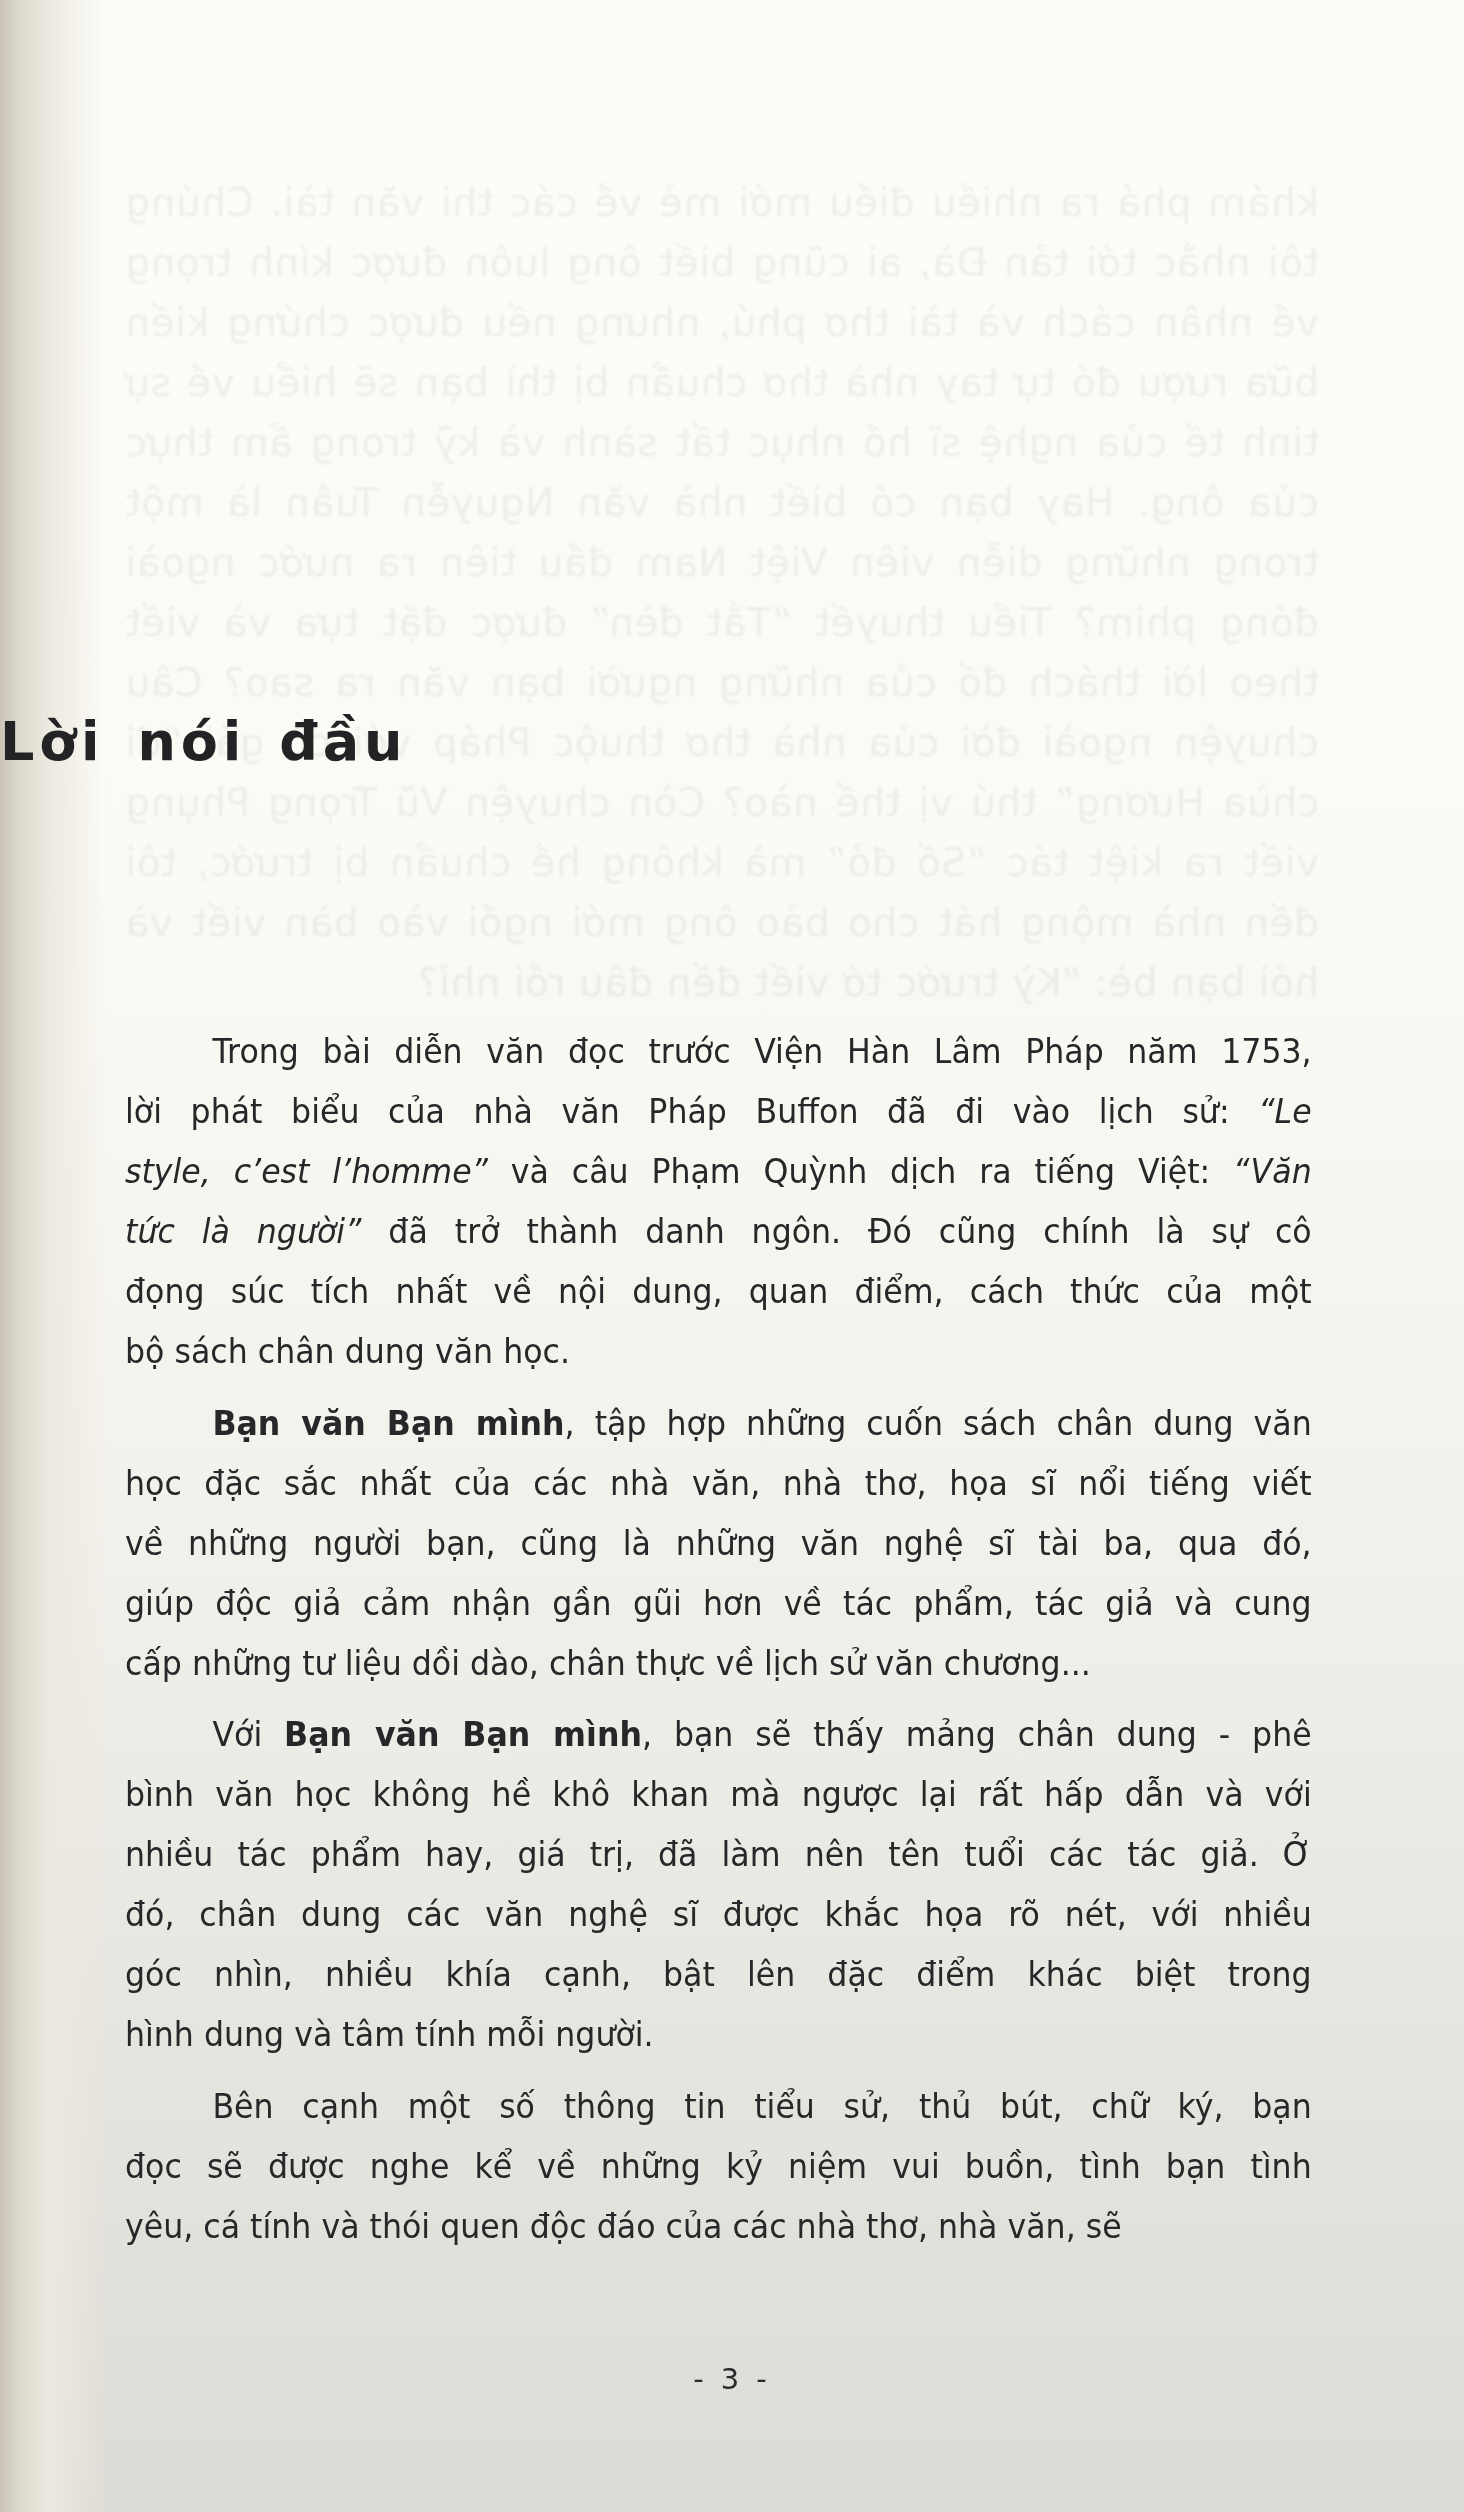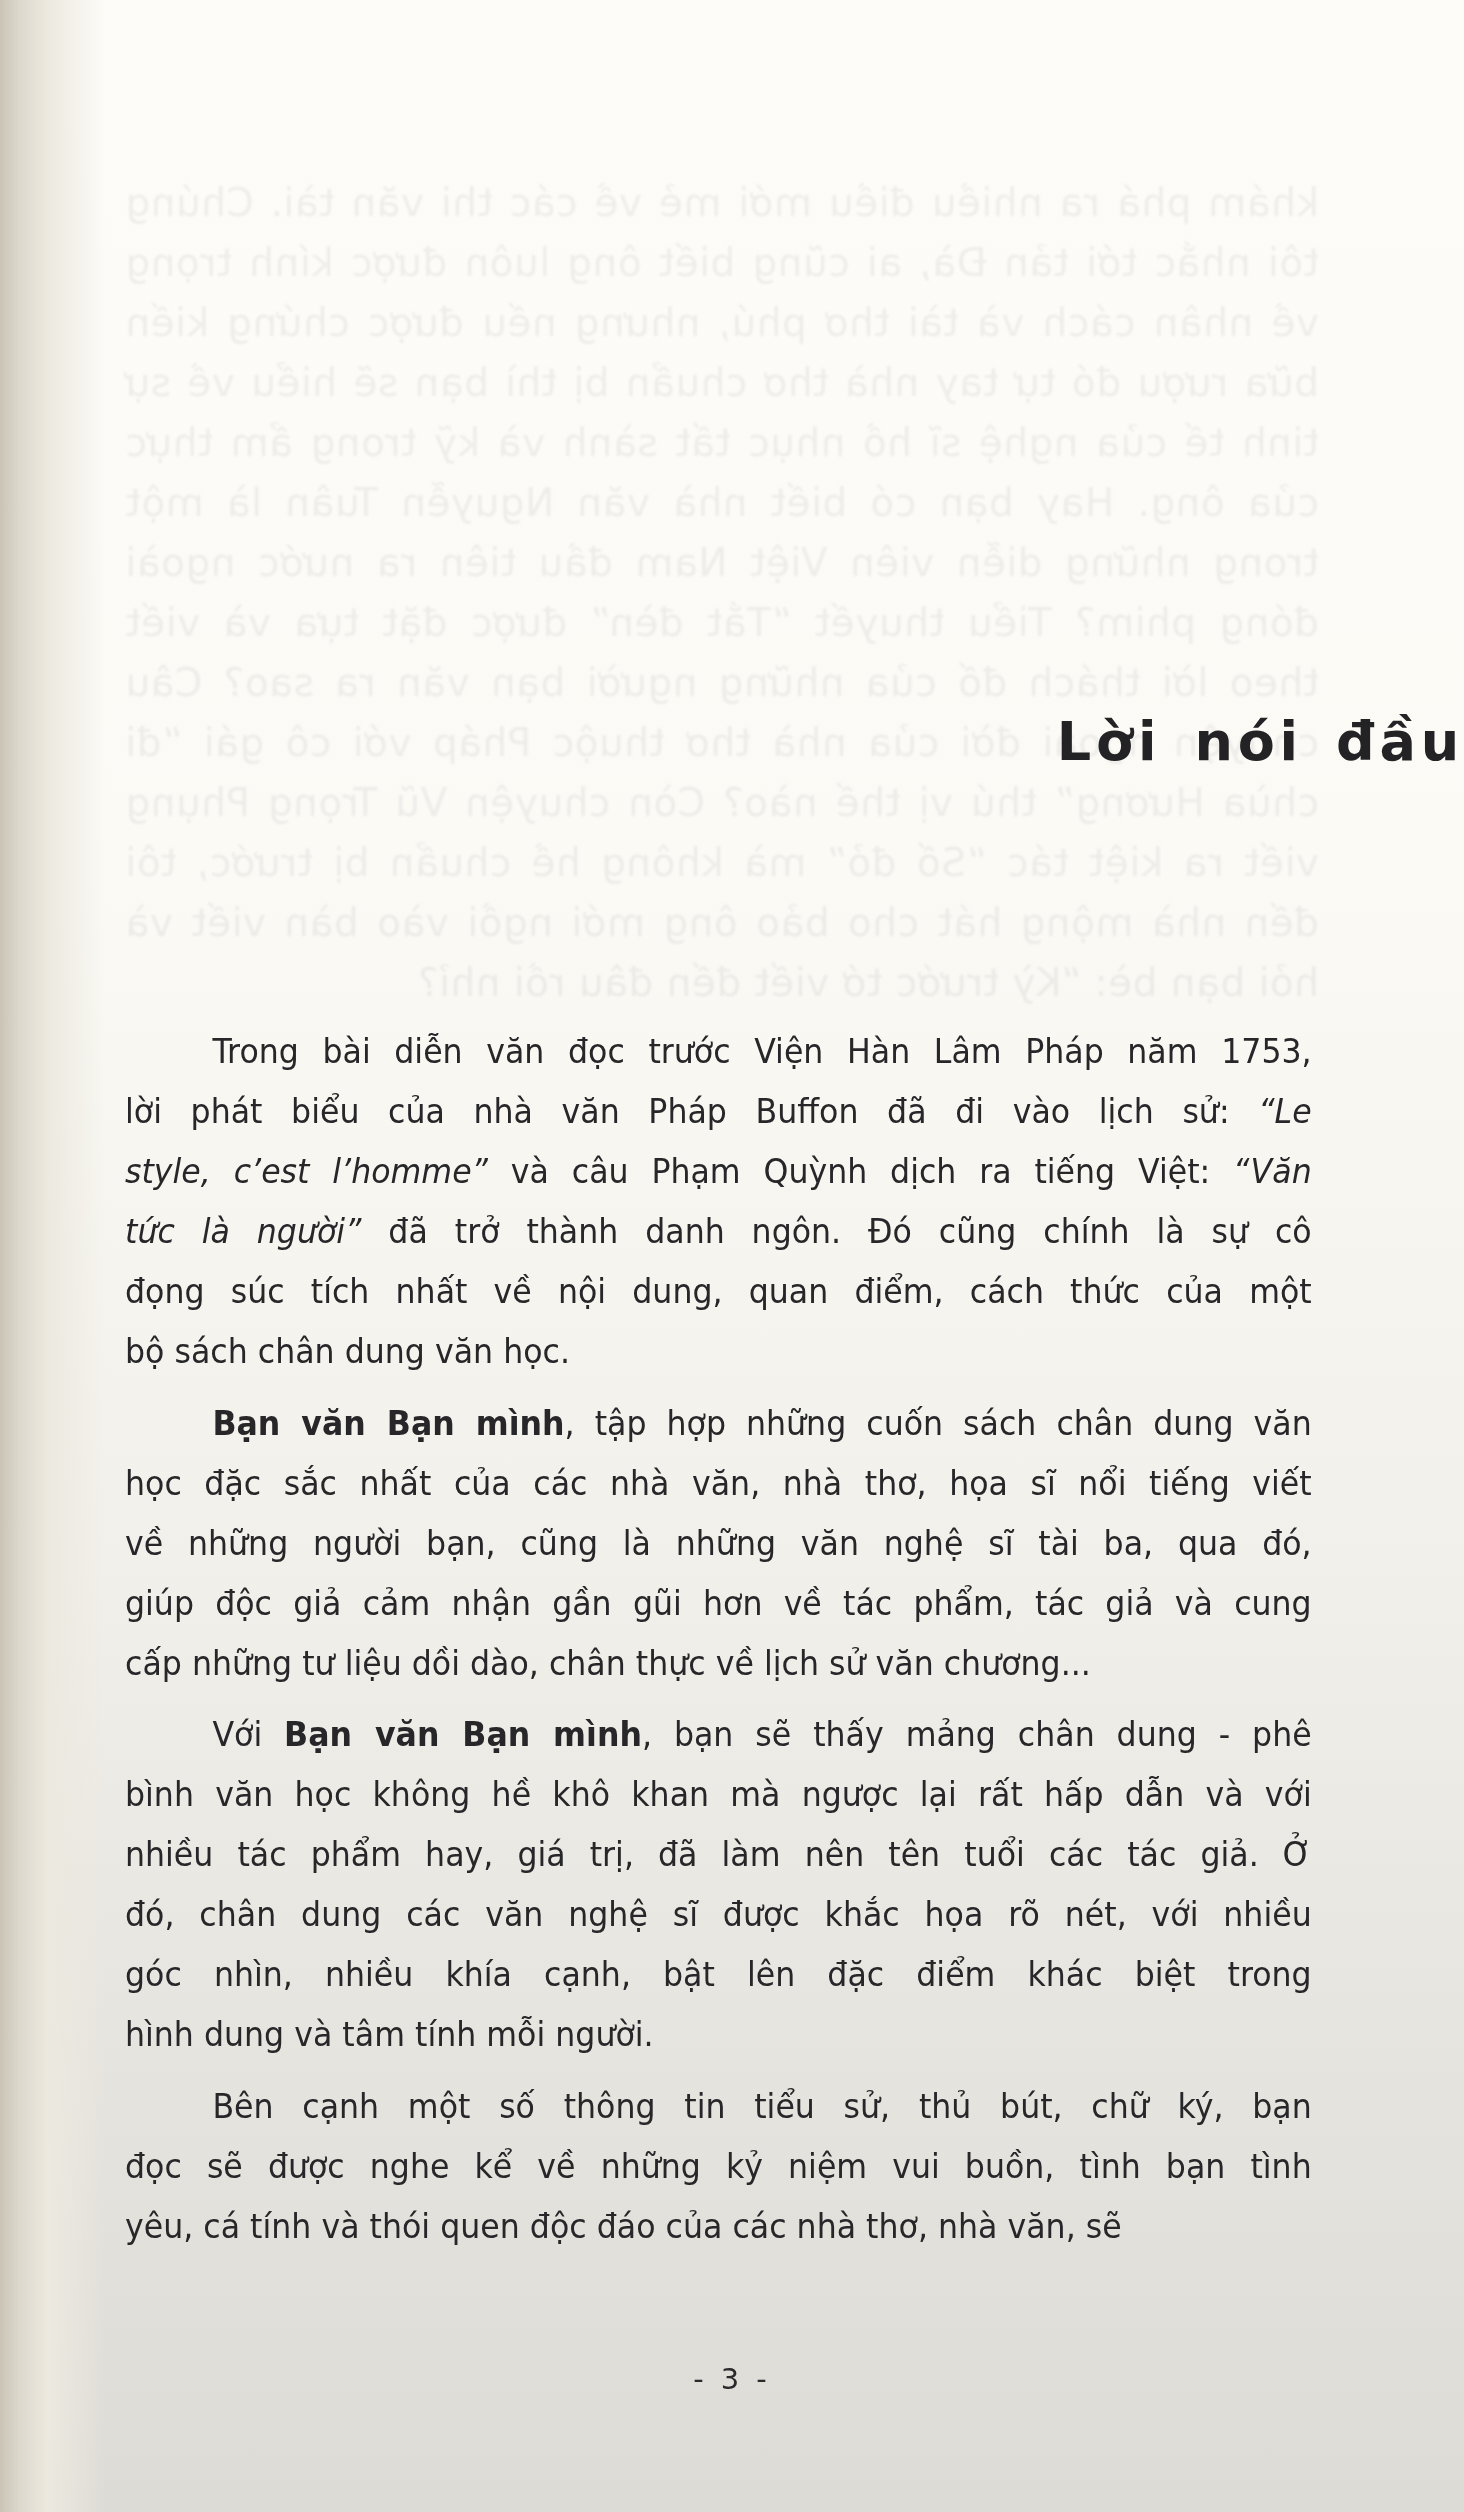--- a/index.html
+++ b/index.html
@@ -34,21 +34,21 @@
     letter-spacing: 0.5px;
     filter: blur(1.2px);
     text-align: justify;
     pointer-events: none;
     white-space: normal;
   }
   .page-title {
     position: absolute;
     left: 0; right: 0;
     top: 674px;
-    text-align: right;
+    text-align: left;
     font-family: "DejaVu Sans", sans-serif;
     font-weight: bold;
     font-size: 54px;
     letter-spacing: 4.8px;
     word-spacing: 9.6px;
     color: #232325;
   }
   .body-text {
     position: absolute;
     left: 125px;

